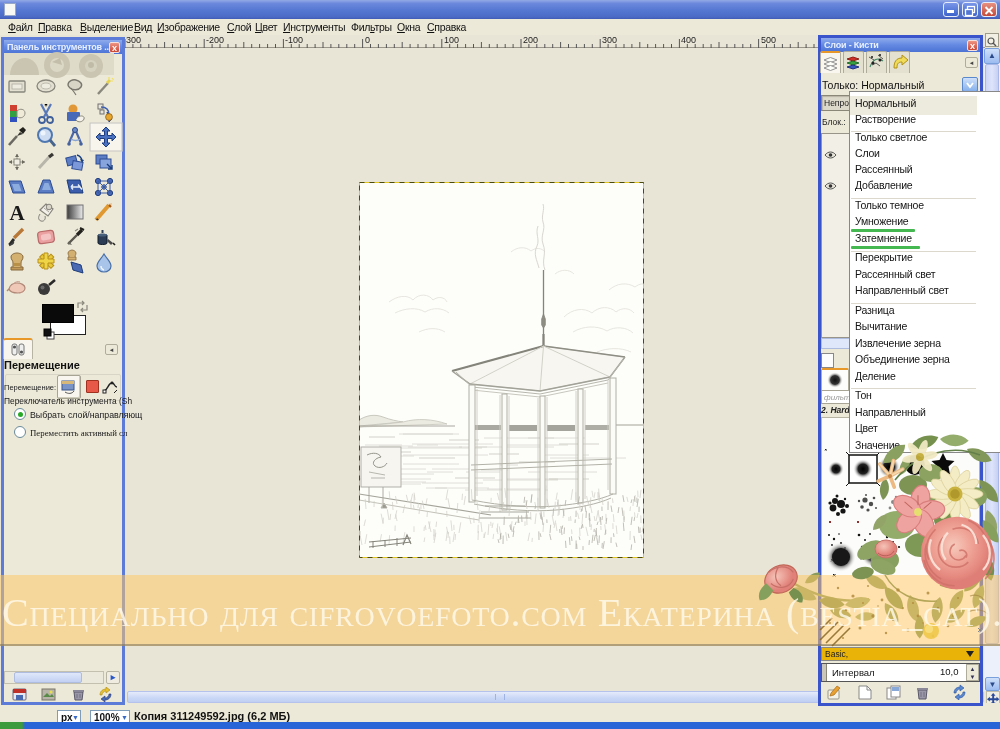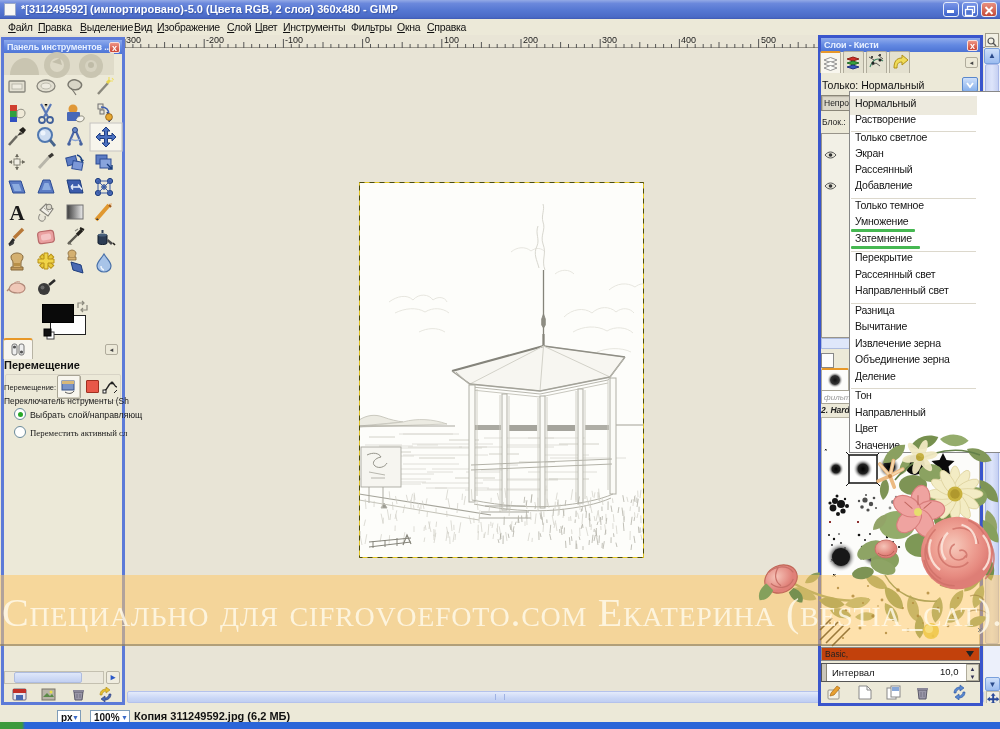--- a/index.html
+++ b/index.html
@@ -72,42 +72,41 @@
 #lockl{left:822px;top:117px;font-size:8.5px;color:#222;z-index:5;}
 .eye{position:absolute;width:13px;height:9px;z-index:5;}
 #rminiscroll{left:821px;top:338px;width:30px;height:11px;background:#dfe7fa;border:1px solid #aebcdf;z-index:5;}
 #rpageicon{left:821px;top:353px;width:13px;height:15px;background:#fdfdfd;border:1px solid #888;z-index:5;}
 #btab1{left:821px;top:368px;width:28px;height:24px;background:#fdfdfb;border:1px solid #b0ac9c;border-top:2px solid #e89828;border-radius:2px 2px 0 0;z-index:5;}
 #btab2{left:849px;top:368px;width:13px;height:24px;background:#f0c46a;border:1px solid #c89838;border-radius:2px 2px 0 0;z-index:4;}
 #bfilter{left:821px;top:390px;width:30px;height:14px;background:#fff;border:1px solid #a8a496;font-size:8px;font-style:italic;color:#999;line-height:13px;padding-left:2px;z-index:5;}
 #bname{left:821px;top:405px;font-size:8.5px;font-style:italic;font-weight:bold;color:#222;z-index:5;white-space:nowrap;}
 #bgrid{left:821px;top:417px;width:159px;height:229px;background:#fcfcfa;border:1px solid #b8b4a4;z-index:5;}
 #bgridsvg{left:821px;top:417px;width:159px;height:229px;z-index:6;}
-#basicrow{left:821px;top:647px;width:159px;height:14px;background:#c2410c;border:1px solid #888;font-size:8.5px;line-height:13px;padding-left:3px;color:#222;z-index:5;}
+#basicrow{left:821px;top:647px;width:159px;height:14px;background:#eab308;border:1px solid #888;font-size:8.5px;line-height:13px;padding-left:3px;color:#222;z-index:5;}
 #basicarrow{left:966px;top:651px;width:0;height:0;border:4px solid transparent;border-top:6px solid #222;z-index:6;}
 #introw{left:821px;top:663px;width:159px;height:19px;background:#fff;border:1px solid #555;font-size:9.5px;line-height:17px;padding-left:3px;color:#111;z-index:5;}
 #intval{left:940px;top:666px;font-size:9.5px;color:#111;z-index:6;}
 #spin{left:966px;top:664px;width:13px;height:17px;background:#ece9d8;border:1px solid #b0ac9c;z-index:6;font-size:6px;line-height:8px;text-align:center;color:#335;}
 #rbtns{left:820px;top:684px;width:160px;height:16px;z-index:5;}
 
 #dropdown{left:849px;top:91px;width:155px;height:362px;background:#fff;border:1px solid #888;font-size:10.5px;letter-spacing:-0.2px;color:#141414;z-index:40;}
 #dropdown div{position:absolute;left:5px;white-space:nowrap;}
 #dropdown hr{position:absolute;left:1px;width:125px;border:none;border-top:1px solid #dcd8cc;}
 .gline{position:absolute;height:3px;background:#46b852;border-radius:1px;}
 #flowersA{left:735px;top:425px;width:265px;height:215px;z-index:45;}
 #flowersB{left:735px;top:425px;width:265px;height:215px;z-index:52;}
 #speckles{left:818px;top:578px;width:180px;height:70px;z-index:53;}
 
 #wmband{left:0;top:575px;width:1000px;height:71px;background:rgba(255,199,100,0.52);border-bottom:2px solid rgba(110,105,88,0.5);z-index:50;}
 #wmtext{left:2px;top:589px;width:1000px;font-family:"Liberation Serif",serif;font-size:40px;font-variant:small-caps;color:rgba(255,250,235,0.82);letter-spacing:0.7px;white-space:nowrap;z-index:60;}
 </style></head>
 <body>
 <div class="abs" id="titlebar">
   <div class="ticon"></div>
-  <div class="ttext">*[311249592] (импортировано)-5.0 (Цвета RGB, 2 слоя) 360x480 - GIMP</div>
 </div>
 <div class="abs wbtn" id="btn-min"></div>
 <div class="abs wbtn" id="btn-max"><svg width="14" height="13">
       <rect x="4.5" y="2.5" width="7" height="6" fill="none" stroke="#fff" stroke-width="1.3"></rect>
       <rect x="2.5" y="5.5" width="7" height="6" fill="#5276d2" stroke="#fff" stroke-width="1.3"></rect>
     </svg></div>
 <div class="abs wbtn" id="btn-cls"><svg width="14" height="13">
       <path d="M3.5 3L10.5 10M10.5 3L3.5 10" stroke="#fff" stroke-width="2"></path>
     </svg></div>
 <div class="abs" id="menubar">
@@ -496,21 +495,21 @@
       <rect x="4" y="5" width="12" height="3" fill="#d8b878"></rect>
       <path d="M7 16c3 2 7 2 9 -1" stroke="#555" fill="none"></path>
     </svg></div>
 <div class="abs" id="optbtn2"></div>
 <div class="abs" id="optbtn3"><svg width="17" height="18">
       <path d="M2 14c4 -1 4 -8 8 -8c3 0 2 4 5 4" stroke="#222" stroke-width="1.4" fill="none"></path>
       <rect x="1" y="13" width="3" height="3" fill="#fff" stroke="#222"></rect>
       <circle cx="10" cy="6" r="1.4" fill="#222"></circle>
       <path d="M12 16l3 -3" stroke="#222"></path>
     </svg></div>
-<div class="abs" id="swlabel">Переключатель нструменты  (Sh</div>
+<div class="abs" id="swlabel">Переключатель инструмента  (Sh</div>
 <div class="abs radio" style="left:14px;top:408px;">
     <span style="position:absolute;left:2.5px;top:2.5px;width:5px;height:5px;border-radius:50%;background:#28a828;"></span>
   </div>
 <div class="abs radiolbl" style="left:30px;top:410px;">Выбрать слой/направляющ</div>
 <div class="abs radio" style="left:14px;top:426px;"></div>
 <div class="abs radiolbl" style="left:30px;top:428px;font-family:Liberation Serif, serif;">Переместить активный сл</div>
 <div class="abs" id="lscroll"></div>
 <div class="abs" id="lscrollthumb"></div>
 <div class="abs" id="lscrollbtn">▸</div>
 <div class="abs" id="lbtns"><svg width="118" height="15">
@@ -699,21 +698,21 @@
       </g>
 </svg></div>
 
 <div class="abs" style="left:821px;top:133px;width:28px;height:205px;background:#f2f0e6;border:1px solid #98948a;border-right:none;z-index:4;"></div>
 <div class="abs" id="dropdown">
   <div style="top:4px;left:0;width:127px;height:19px;background:#edeade;"></div>
   <div style="top:5px">Нормальный</div>
   <div style="top:21px">Растворение</div>
   <hr style="top:39px">
   <div style="top:39px">Только светлое</div>
-  <div style="top:55px">Экран</div>
+  <div style="top:55px">Слои</div>
   <div style="top:71px">Рассеянный</div>
   <div style="top:87px">Добавление</div>
   <hr style="top:106px">
   <div style="top:107px">Только темное</div>
   <div style="top:123px">Умножение</div>
   <div style="top:140px">Затемнение</div>
   <hr style="top:159px">
   <div style="top:159px">Перекрытие</div>
   <div style="top:176px">Рассеянный свет</div>
   <div style="top:192px">Направленный свет</div>

